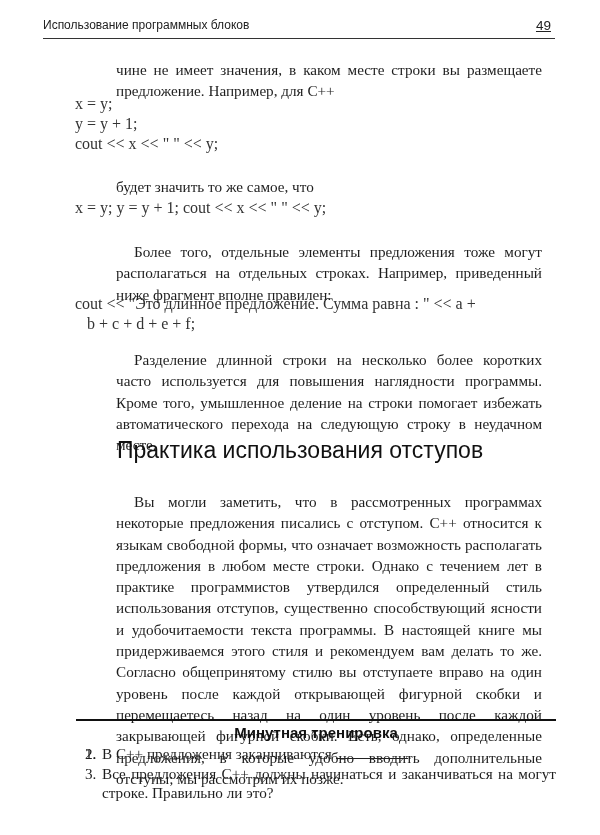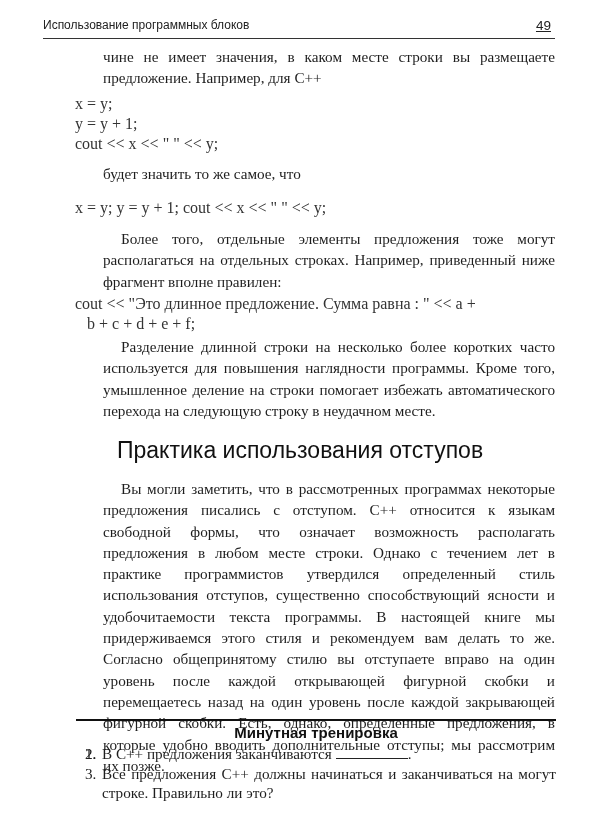--- a/index.html
+++ b/index.html
@@ -1,21 +1,21 @@
 <!DOCTYPE html>
 <html><head>
 <meta charset="utf-8">
 <style>
   html, body { margin:0; padding:0; background:#ffffff; }
   body { width:600px; height:835px; position:relative; overflow:hidden; color:#1a1a1a; }
   .running-head { position:absolute; left:43px; top:16px; width:512px; height:22px; border-bottom:1.5px solid #333; }
   .running-head .title { position:absolute; left:0; top:2px; font-family:"Liberation Sans", sans-serif; font-size:12px; color:#222; }
   .running-head .pageno { position:absolute; right:4px; top:2px; font-family:"Liberation Sans", sans-serif; font-size:13.5px; color:#222;text-decoration:underline; }
   .body-text { position:absolute; left:103px; width:452px; font-family:"Liberation Serif", serif; font-size:15.2px; line-height:21.3px; text-align:justify; color:#1e1e1e; }
-  .body-text p { margin:0; }
+  .body-text p { margin:13px; }
   .indent { text-indent:18px; }
   .code { position:absolute; left:75px; font-family:Liberation Serif, serif; font-size:16px; line-height:20px; color:#333; white-space:pre; }
   .heading { position:absolute; left:75px; top:437px; font-family:"Liberation Sans", sans-serif; font-size:23px; color:#111;margin-left:42px; }
   .box-rule { position:absolute; left:76px; top:719px; width:480px; border-top:2.5px solid #111; }
   .box-title { position:absolute; left:76px; top:724px; width:480px; text-align:center; font-family:Liberation Sans, sans-serif; font-weight:bold; font-size:15px; color:#111; }
   .quiz { position:absolute; left:85px; top:744px; width:471px; font-family:"Liberation Serif", serif; font-size:15.2px; line-height:19.5px; color:#1e1e1e; margin:0; padding:0; list-style:none; }
   .quiz li { position:relative; padding-left:17px; text-align:justify; }
   .quiz .num { position:absolute; left:0; top:0; }
   .blank { display:inline-block; width:72px; border-bottom:1px solid #222; height:12px; vertical-align:baseline; margin-left:4px; }
 </style>

